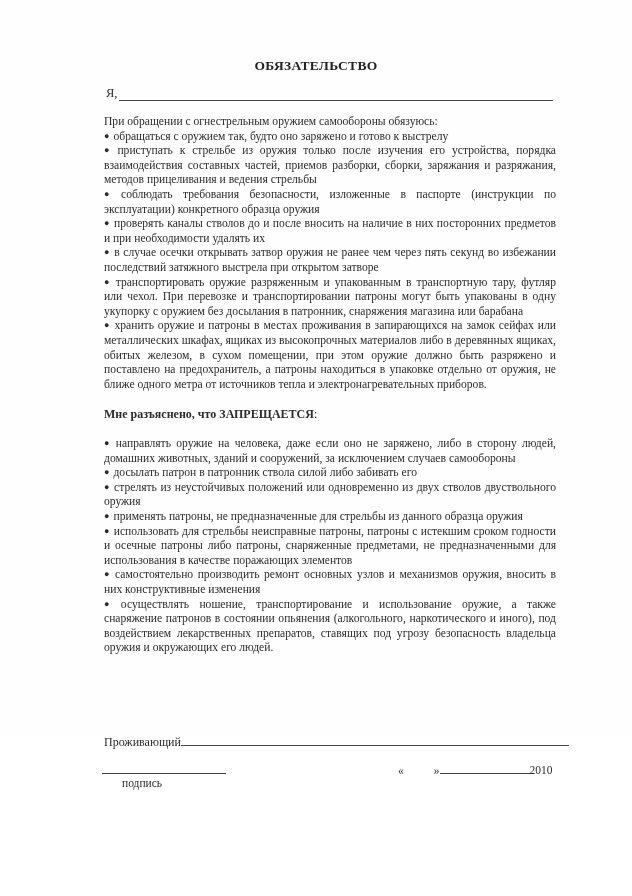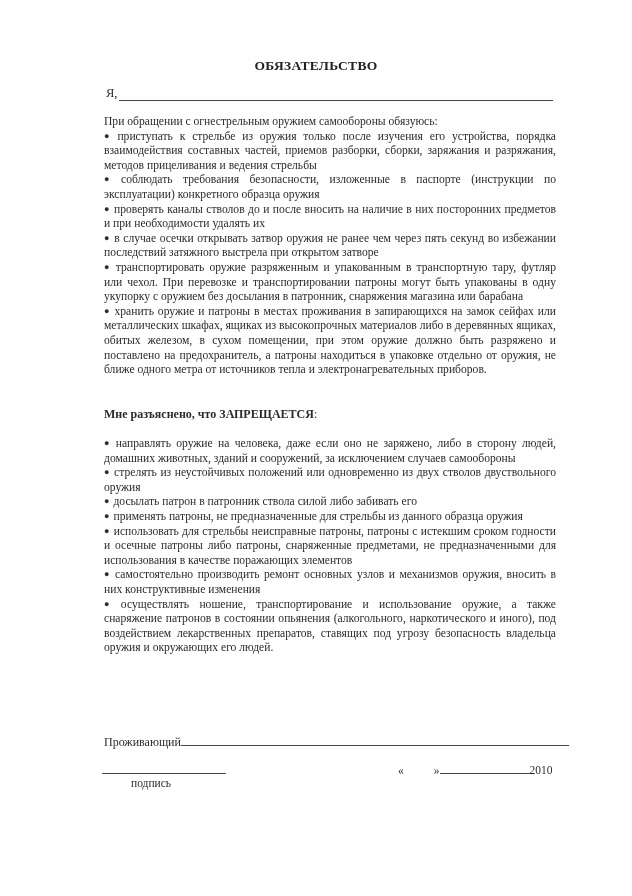--- a/index.html
+++ b/index.html
@@ -16,57 +16,58 @@
   .bullet { margin: 0; text-align: justify; }
   .bullet .dot { font-size: 9px; margin-right: 4px; position: relative; top: -1px; }
   .forbid-head { position: absolute; top: 407px; left: 104px; font-size: 12px; font-weight: bold; }
   .forbid-head .colon { font-weight: normal; }
   .list2 { top: 437px; }
   .sig { position: absolute; font-size: 12px; }
   .sig .line { display: inline-block; border-bottom: 1px solid #444; vertical-align: baseline; height: 12px; }
   .owner { top: 706px; left: 104px; }
   .resident { top: 733px; left: 104px; }
   .sign-line { position: absolute; top: 773px; left: 102px; width: 124px; border-top: 1px solid #444; }
-  .sign-caption { position: absolute; top: 777px; left: 131px; font-size: 11.5px; }
+  .sign-caption { position: absolute; top: 777px; left: 122px; font-size: 11.5px; }
   .date { position: absolute; top: 762px; left: 398px; font-size: 11.5px; }
   .date .q { display: inline-block; }
   .date .gap { display: inline-block; width: 30px; }
   .date .line { display: inline-block; width: 90px; border-bottom: 1px solid #444; height: 11px; vertical-align: baseline; }
 </style>
 </head>
 <body>
 
 <div class="page">
 
   <div class="title">ОБЯЗАТЕЛЬСТВО</div>
 
   <div class="ya-row">Я,</div>
   <div class="ya-line"></div>
 
   <div class="body intro">
     <p class="p">При обращении с огнестрельным оружием самообороны обязуюсь:</p>
     <div id="obligations-list">
+        <p class="bullet"><span class="dot">●</span><span>обращаться с оружием так, будто оно заряжено и готово к выстрелу</span></p>
         <p class="bullet"><span class="dot">●</span><span>приступать к стрельбе из оружия только после изучения его устройства, порядка взаимодействия составных частей, приемов разборки, сборки, заряжания и разряжания, методов прицеливания и ведения стрельбы</span></p>
         <p class="bullet"><span class="dot">●</span><span>соблюдать требования безопасности, изложенные в паспорте (инструкции по эксплуатации) конкретного образца оружия</span></p>
         <p class="bullet"><span class="dot">●</span><span>проверять каналы стволов до и после вносить на наличие в них посторонних предметов и при необходимости удалять их</span></p>
         <p class="bullet"><span class="dot">●</span><span>в случае осечки открывать затвор оружия не ранее чем через пять секунд во избежании последствий затяжного выстрела при открытом затворе</span></p>
         <p class="bullet"><span class="dot">●</span><span>транспортировать оружие разряженным и упакованным в транспортную тару, футляр или чехол. При перевозке и транспортировании патроны могут быть упакованы в одну укупорку с оружием без досылания в патронник, снаряжения магазина или барабана</span></p>
         <p class="bullet"><span class="dot">●</span><span>хранить оружие и патроны в местах проживания в запирающихся на замок сейфах или металлических шкафах, ящиках из высокопрочных материалов либо в деревянных ящиках, обитых железом, в сухом помещении, при этом оружие должно быть разряжено и поставлено на предохранитель, а патроны находиться в упаковке отдельно от оружия, не ближе одного метра от источников тепла и электронагревательных приборов.</span></p>
       </div>
   </div>
 
   <div class="forbid-head">
     <span>Мне разъяснено, что ЗАПРЕЩАЕТСЯ</span><span class="colon">:</span>
   </div>
 
   <div class="body list2">
     <div id="prohibitions-list">
         <p class="bullet"><span class="dot">●</span><span>направлять оружие на человека, даже если оно не заряжено, либо в сторону людей, домашних животных, зданий и сооружений, за исключением случаев самообороны</span></p>
+        <p class="bullet"><span class="dot">●</span><span>досылать патрон в патронник ствола силой либо забивать его</span></p>
         <p class="bullet"><span class="dot">●</span><span>стрелять из неустойчивых положений или одновременно из двух стволов двуствольного оружия</span></p>
-        <p class="bullet"><span class="dot">●</span><span>досылать патрон в патронник ствола силой либо забивать его</span></p>
         <p class="bullet"><span class="dot">●</span><span>применять патроны, не предназначенные для стрельбы из данного образца оружия</span></p>
         <p class="bullet"><span class="dot">●</span><span>использовать для стрельбы неисправные патроны, патроны с истекшим сроком годности и осечные патроны либо патроны, снаряженные предметами, не предназначенными для использования в качестве поражающих элементов</span></p>
         <p class="bullet"><span class="dot">●</span><span>самостоятельно производить ремонт основных узлов и механизмов оружия, вносить в них конструктивные изменения</span></p>
         <p class="bullet"><span class="dot">●</span><span>осуществлять ношение, транспортирование и использование оружие, а также снаряжение патронов в состоянии опьянения (алкогольного, наркотического и иного), под воздействием лекарственных препаратов, ставящих под угрозу безопасность владельца оружия и окружающих его людей.</span></p>
       </div>
   </div>
 
 
   <div class="sig resident">
     <span>Проживающий</span><span class="line" style="width:388px"></span>

